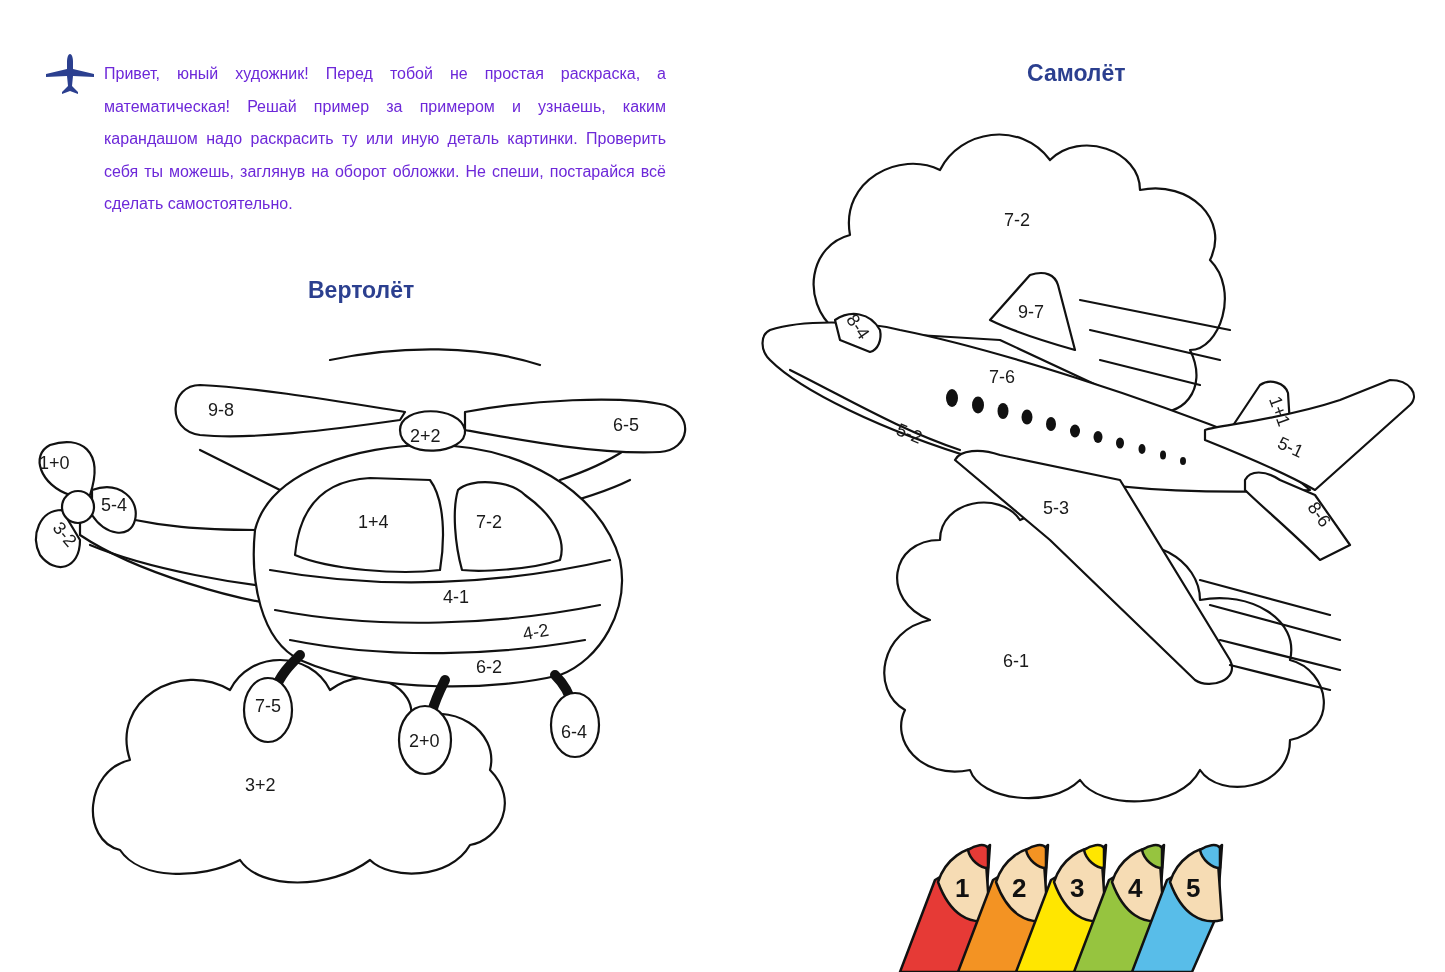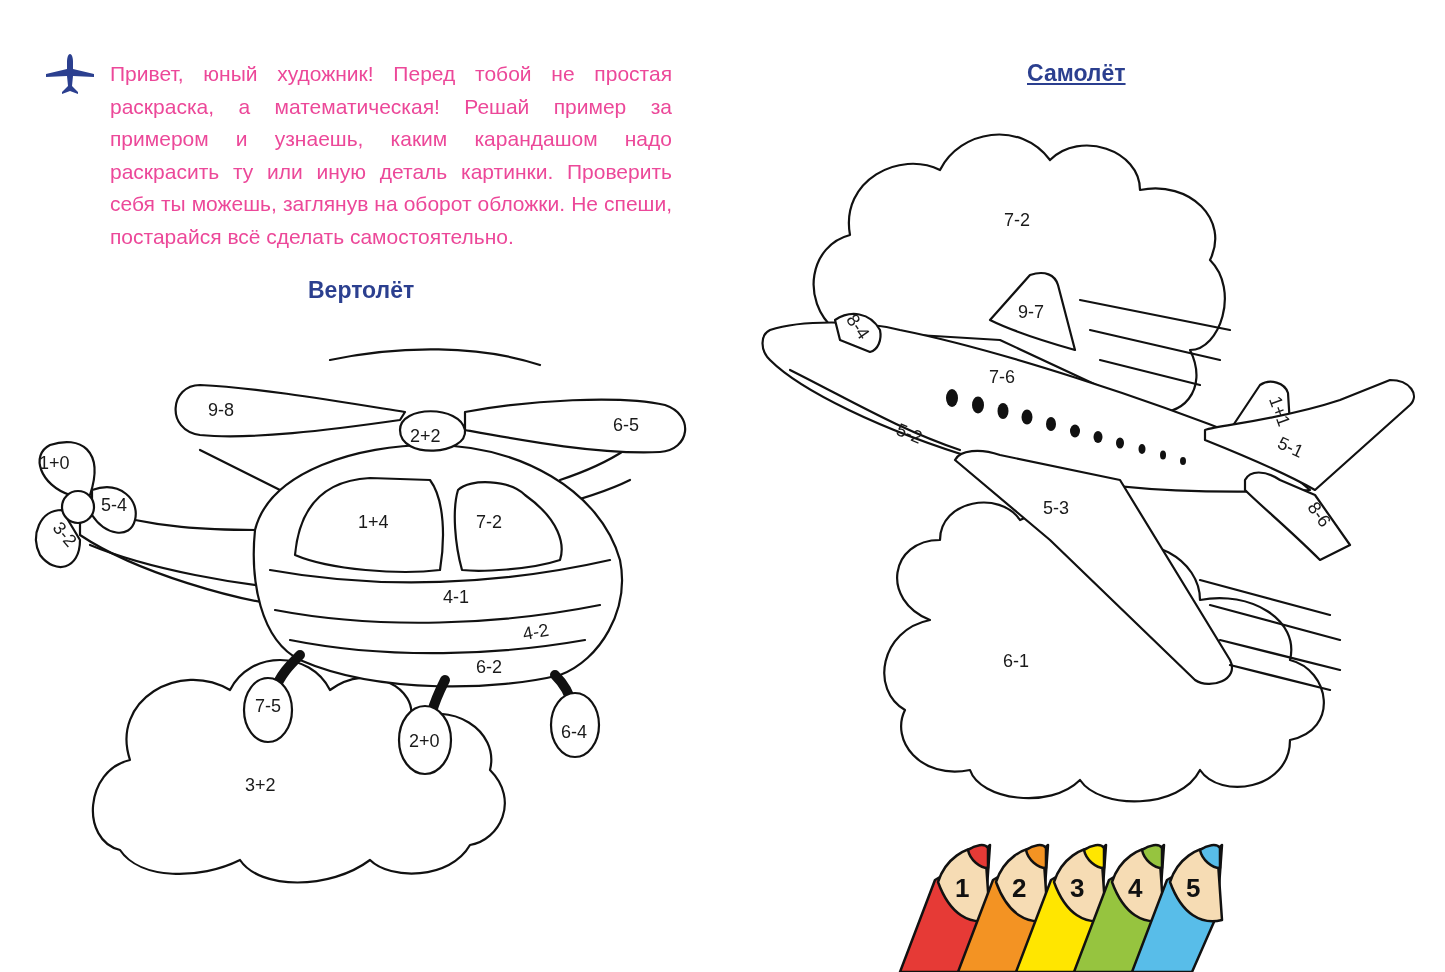--- a/index.html
+++ b/index.html
@@ -1,21 +1,21 @@
 <!DOCTYPE html>
 <html><head>
 <meta charset="utf-8">
 <style>
   html, body { margin:0; padding:0; background:#ffffff; }
   body { width:1445px; height:972px; position:relative; overflow:hidden; font-family:"Liberation Sans", sans-serif; color:#1a1a1a; }
   .intro-icon { position:absolute; left:44px; top:52px; width:52px; height:44px; }
-  .intro { position:absolute; left:110px; top:58px; width:562px; font-size:21px; line-height:32.5px; text-align:justify; color:#ec4899; }
+  .intro { position:absolute; left:104px; top:58px; width:562px; font-size:16px; line-height:32.5px; text-align:justify; color:#6d28d9; }
   .title { position:absolute; font-weight:bold; font-size:23px; color:#2b3f8f; }
   .title-heli { left:308px; top:277px; }
-  .title-plane { left:1027px; top:60px;text-decoration:underline; }
+  .title-plane { left:1027px; top:60px; }
   svg.art { position:absolute; left:0; top:0; width:1445px; height:972px; }
   .lbl { font-family:"Liberation Sans", sans-serif; font-size:18px; fill:#1a1a1a; }
   .pnum { font-family:"Liberation Sans", sans-serif; font-size:26px; font-weight:bold; fill:#111; }
 </style>
 </head>
 <body>
 
 <svg class="intro-icon" viewBox="0 0 52 44">
   <path d="M26 2 C28 2 29 6 29 10 L29 17 L50 22 L50 25 L29 24 L28 34 L34 40 L34 42 L26 39 L18 42 L18 40 L24 34 L23 24 L2 25 L2 22 L23 17 L23 10 C23 6 24 2 26 2 Z" fill="#2b3f8f"></path>
 </svg>

